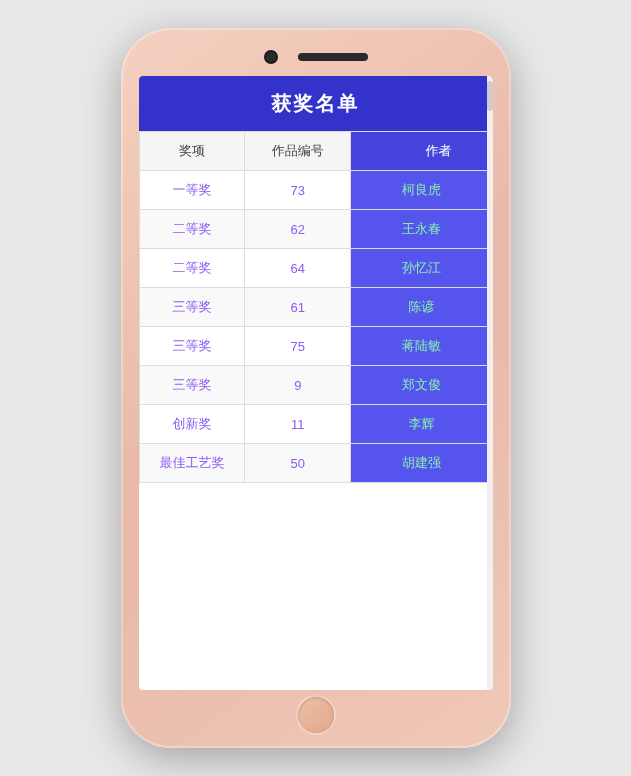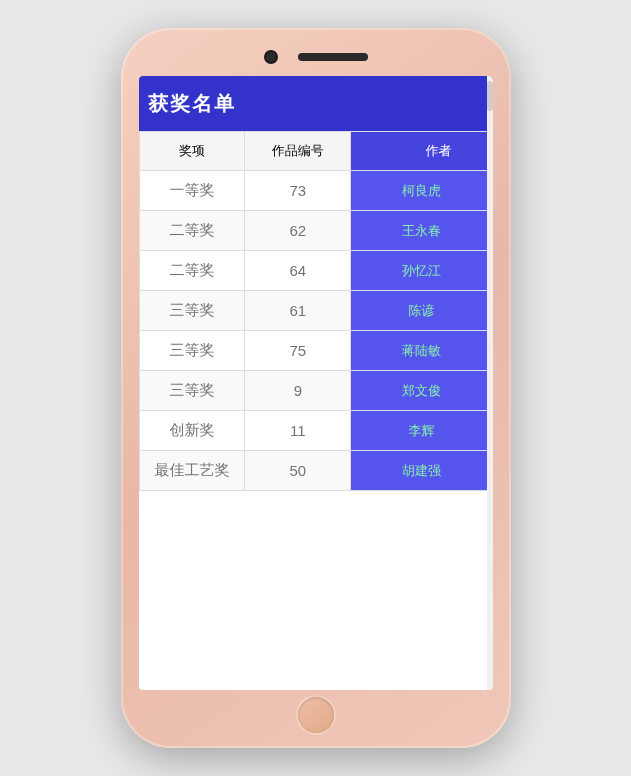--- a/index.html
+++ b/index.html
@@ -83,54 +83,54 @@
       height: 30px;
       background: #cccccc;
       border-radius: 3px;
       position: absolute;
       top: 5px;
     }
 
     .table-header-main {
       background-color: #3333cc;
       color: #ffffff;
-      text-align: left;
+      text-align: center;
       font-size: 20px;
       font-weight: bold;
       padding: 14px 10px;
       letter-spacing: 2px;
     }
 
     .awards-table {
       width: 100%;
       border-collapse: collapse;
     }
 
     .awards-table th {
       background-color: #f5f5f5;
-      color: #000000;
+      color: #404040;
       font-size: 13px;
       font-weight: normal;
       padding: 10px 6px;
       text-align: center;
       border: 1px solid #dddddd;
     }
 
     .awards-table th.author-header {
       background-color: #4444dd;
       color: #ffffff;
       padding-left: 40px;
     }
 
     .awards-table td {
       padding: 10px 6px;
       text-align: center;
       border: 1px solid #dddddd;
-      font-size: 15px;
-      color: #737373;
+      font-size: 13px;
+      color: #8b5cf6;
     }
 
     .awards-table td.author-cell {
       background-color: #5555ee;
       color: #86efac;
       font-size: 13px;
     }
 
     .awards-table tr:nth-child(odd) td:not(.author-cell) {
       background-color: #ffffff;

